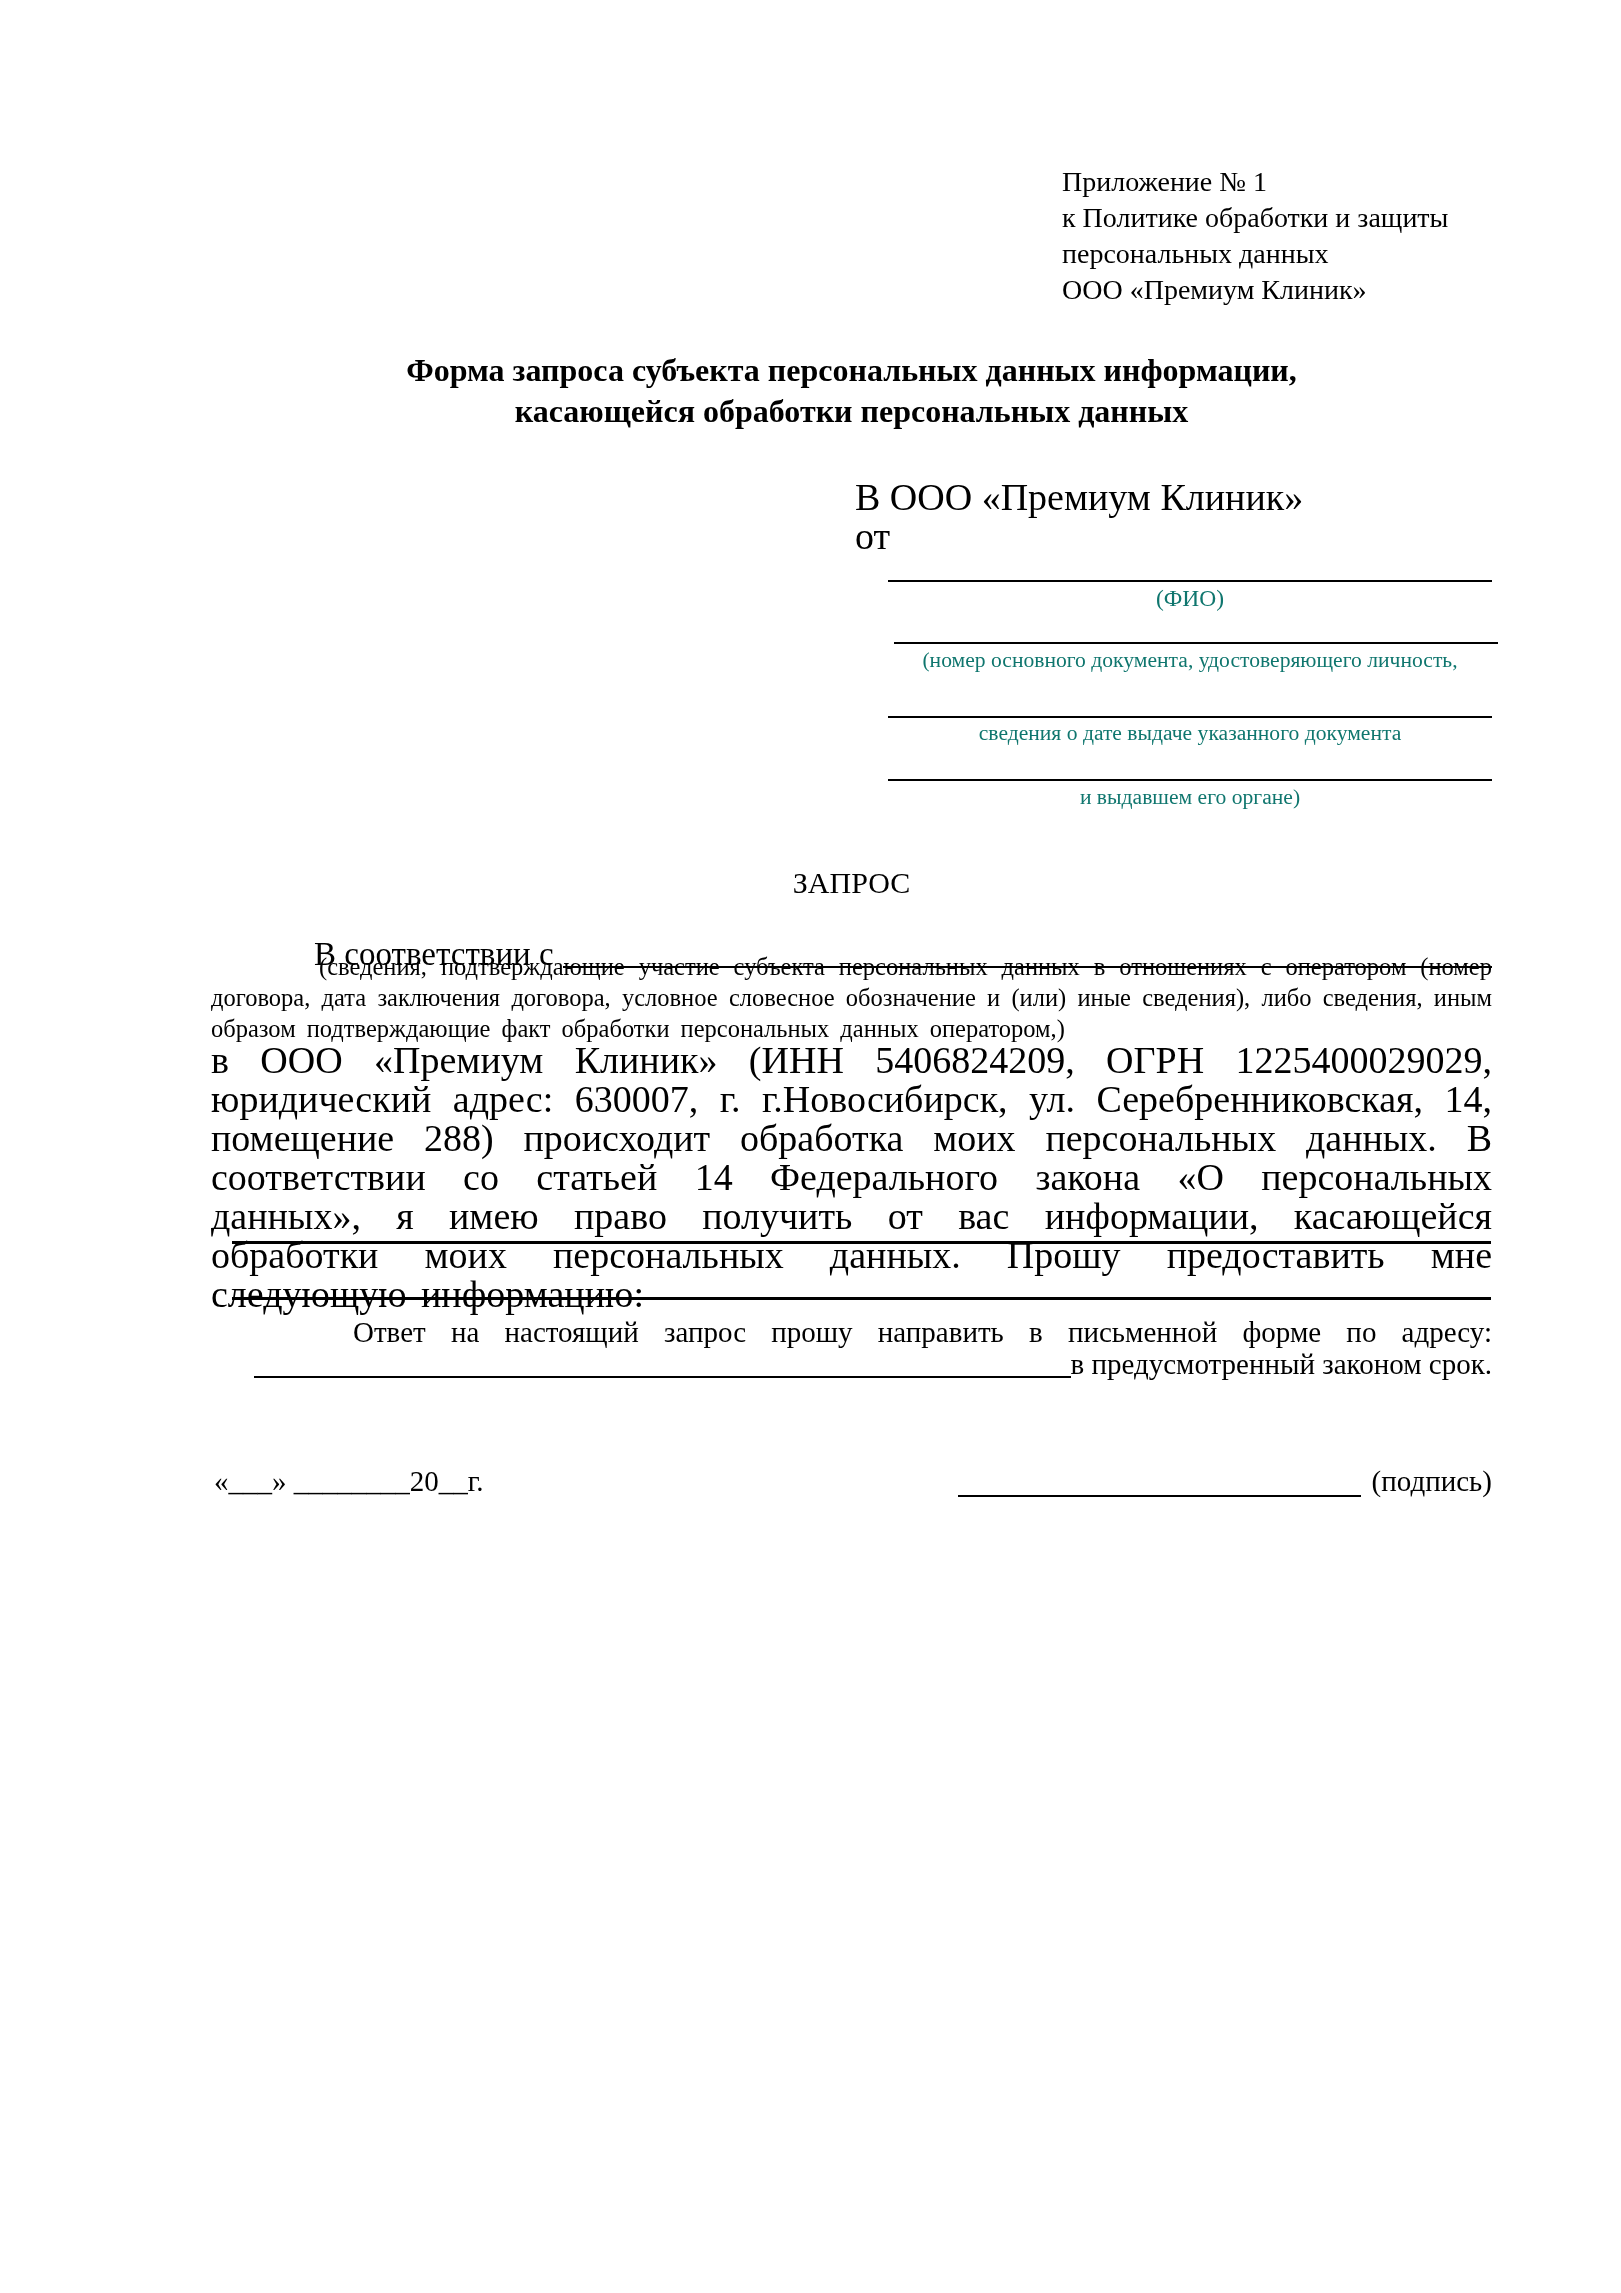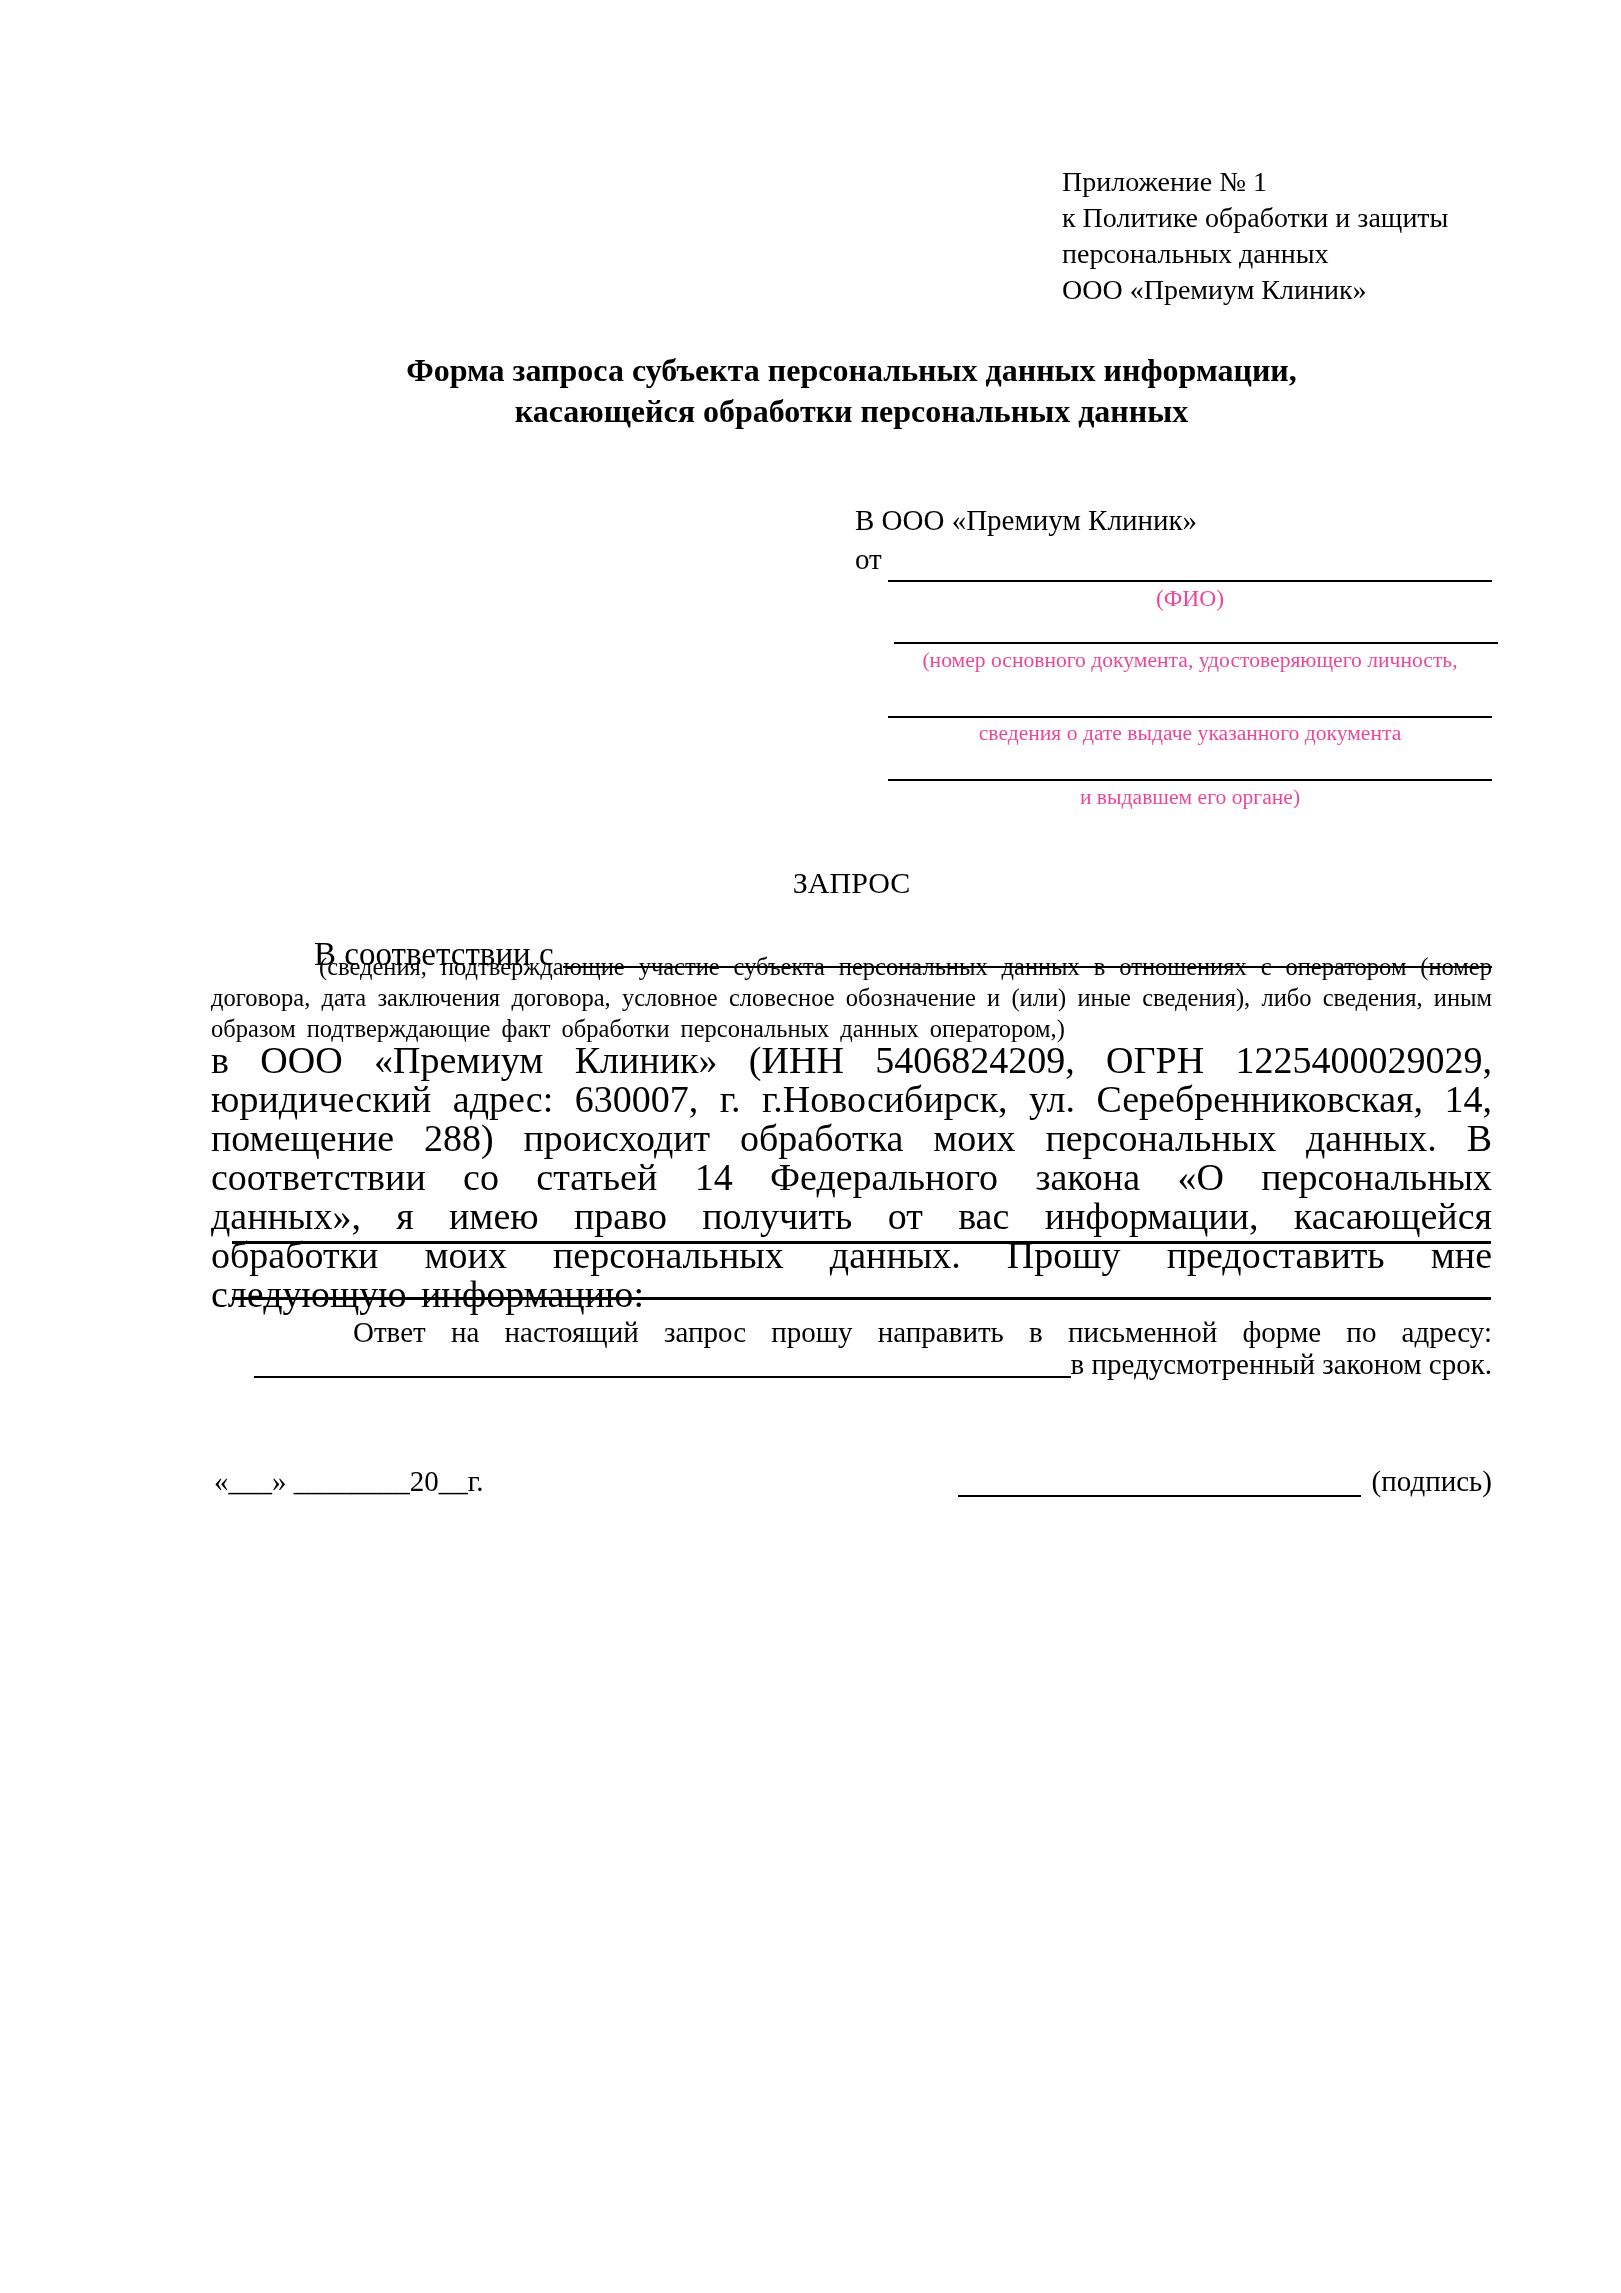--- a/index.html
+++ b/index.html
@@ -32,39 +32,39 @@
     top: 350px;
     width: 1281px;
     text-align: center;
     font-weight: bold;
     font-size: 32px;
     line-height: 41px;
   }
 
   .addressee {
     left: 855px;
-    top: 501px;
+    top: 478px;
     width: 637px;
-    font-size: 29px;
+    font-size: 38px;
     line-height: 39px;
   }
 
   .blank-line {
     left: 888px;
     width: 604px;
     height: 0px;
     border-top: 2px solid #000;
   }
   .blank-caption {
     left: 888px;
     width: 604px;
     text-align: center;
     font-size: 21.6px;
     line-height: 25.5px;
-    color: #ec4899;
+    color: #0f766e;
   }
   .caption-fio { font-size: 23.5px; }
 
   .zapros-heading {
     left: 211px;
     top: 864px;
     width: 1281px;
     text-align: center;
     font-size: 30px;
     line-height: 37px;

